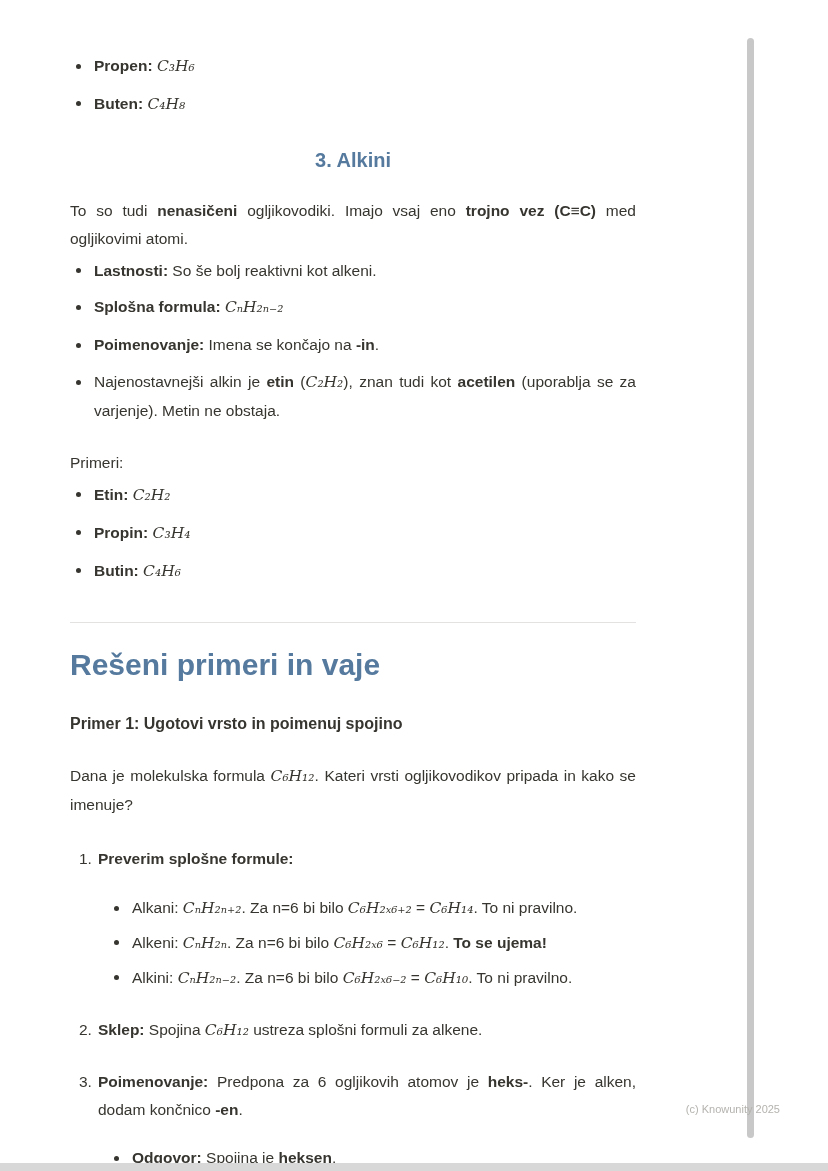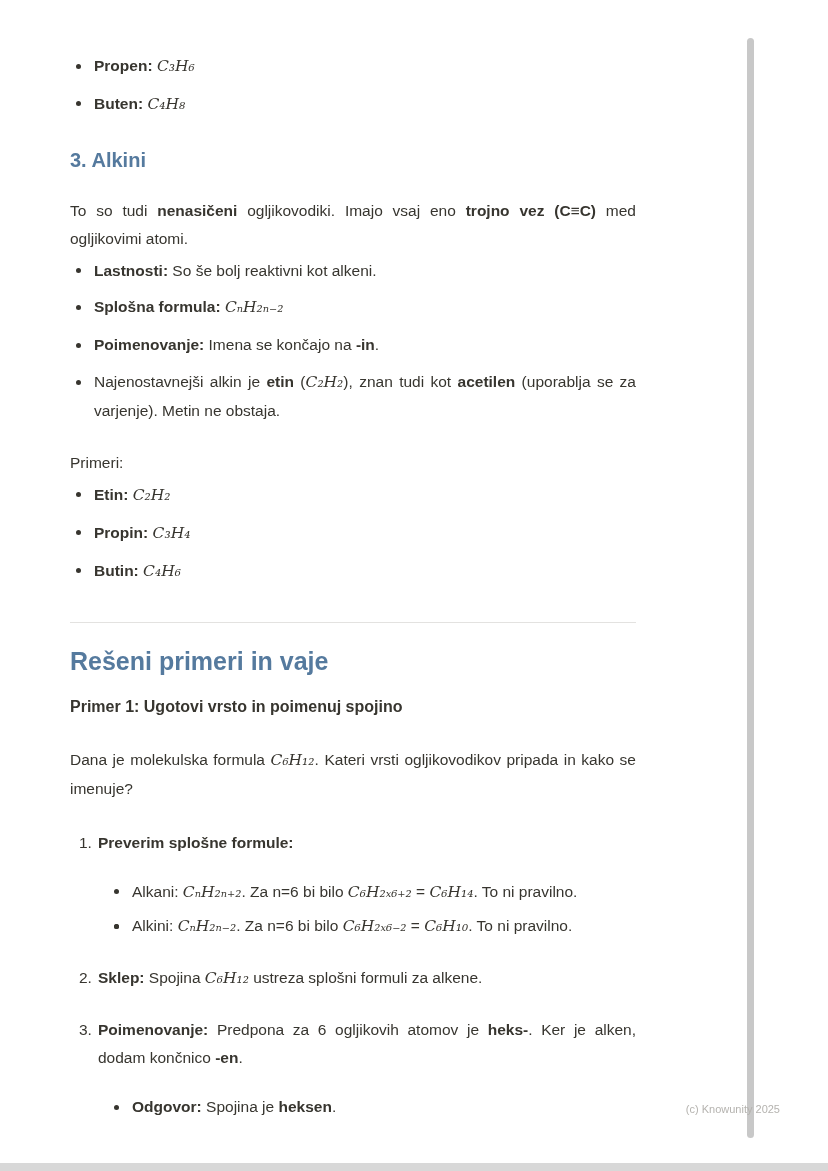--- a/index.html
+++ b/index.html
@@ -8,24 +8,24 @@
     position:relative;
     font-family:"Liberation Sans","DejaVu Sans",sans-serif;
     color:var(--text,#37352f);
     font-size:15.5px;
     line-height:1.8;
   }
   .page { position:absolute; left:70px; top:30px; width:566px; }
   .b { font-weight:700; }
   .f { font-family:"DejaVu Serif","DejaVu Sans",serif; font-style:italic; }
   .just { text-align:justify; }
-  h1.doc-h1 { color:var(--heading,#557a9e); font-size:25px; line-height:1.3; margin-top:22px; font-weight:700; }
-  h2.doc-h2 { color:var(--heading,#557a9e); font-size:20px; line-height:1.3; margin-top:28px; font-weight:700; }
+  h1.doc-h1 { color:var(--heading,#557a9e); font-size:30px; line-height:1.3; margin-top:22px; font-weight:700; }
+  h2.doc-h2 { color:var(--heading,#557a9e); font-size:20px; line-height:1.3; margin-top:28px; font-weight:700;text-align:center; }
   p.para { margin-top:24px; }
-  p.subhead { margin-top:16px; font-weight:700; font-size:16px; }
+  p.subhead { margin-top:26px; font-weight:700; font-size:16px; }
   ul.blist { list-style:none; margin-top:4px; }
   ul.blist.first { margin-top:22px; }
   ul.blist > li { position:relative; padding-left:24px; margin-bottom:9px; }
   .dot { position:absolute; left:6px; top:11.5px; width:5px; height:5px; border-radius:50%; background:var(--text,#37352f); }
   ol.nlist { list-style:none; margin-top:26px; }
   ol.nlist > li { position:relative; padding-left:28px; margin-bottom:23px; }
   ol.nlist > li:last-child { margin-bottom:0; }
   .num { position:absolute; left:9px; top:0; }
   ul.nested { margin-top:21px; margin-left:6px; }
   ul.nested > li { padding-left:28px; margin-bottom:6px; }
@@ -103,20 +103,21 @@
     <li>
       <span class="num">1.</span>
       <span><span class="b">Preverim splošne formule:</span></span>
       <ul class="blist nested">
         <li>
           <span class="dot"></span>
           <span><span>Alkani: </span><span class="f">CₙH₂ₙ₊₂</span><span>. Za n=6 bi bilo </span><span class="f">C₆H₂ₓ₆₊₂</span><span> = </span><span class="f">C₆H₁₄</span><span>. To ni pravilno.</span></span>
         </li>
         <li>
           <span class="dot"></span>
+          <span><span>Alkeni: </span><span class="f">CₙH₂ₙ</span><span>. Za n=6 bi bilo </span><span class="f">C₆H₂ₓ₆</span><span> = </span><span class="f">C₆H₁₂</span><span>. </span><span class="b">To se ujema!</span></span>
         </li>
         <li>
           <span class="dot"></span>
           <span><span>Alkini: </span><span class="f">CₙH₂ₙ₋₂</span><span>. Za n=6 bi bilo </span><span class="f">C₆H₂ₓ₆₋₂</span><span> = </span><span class="f">C₆H₁₀</span><span>. To ni pravilno.</span></span>
         </li>
       </ul>
     </li>
     <li>
       <span class="num">2.</span>
       <span><span class="b">Sklep:</span><span> Spojina </span><span class="f">C₆H₁₂</span><span> ustreza splošni formuli za alkene.</span></span>

